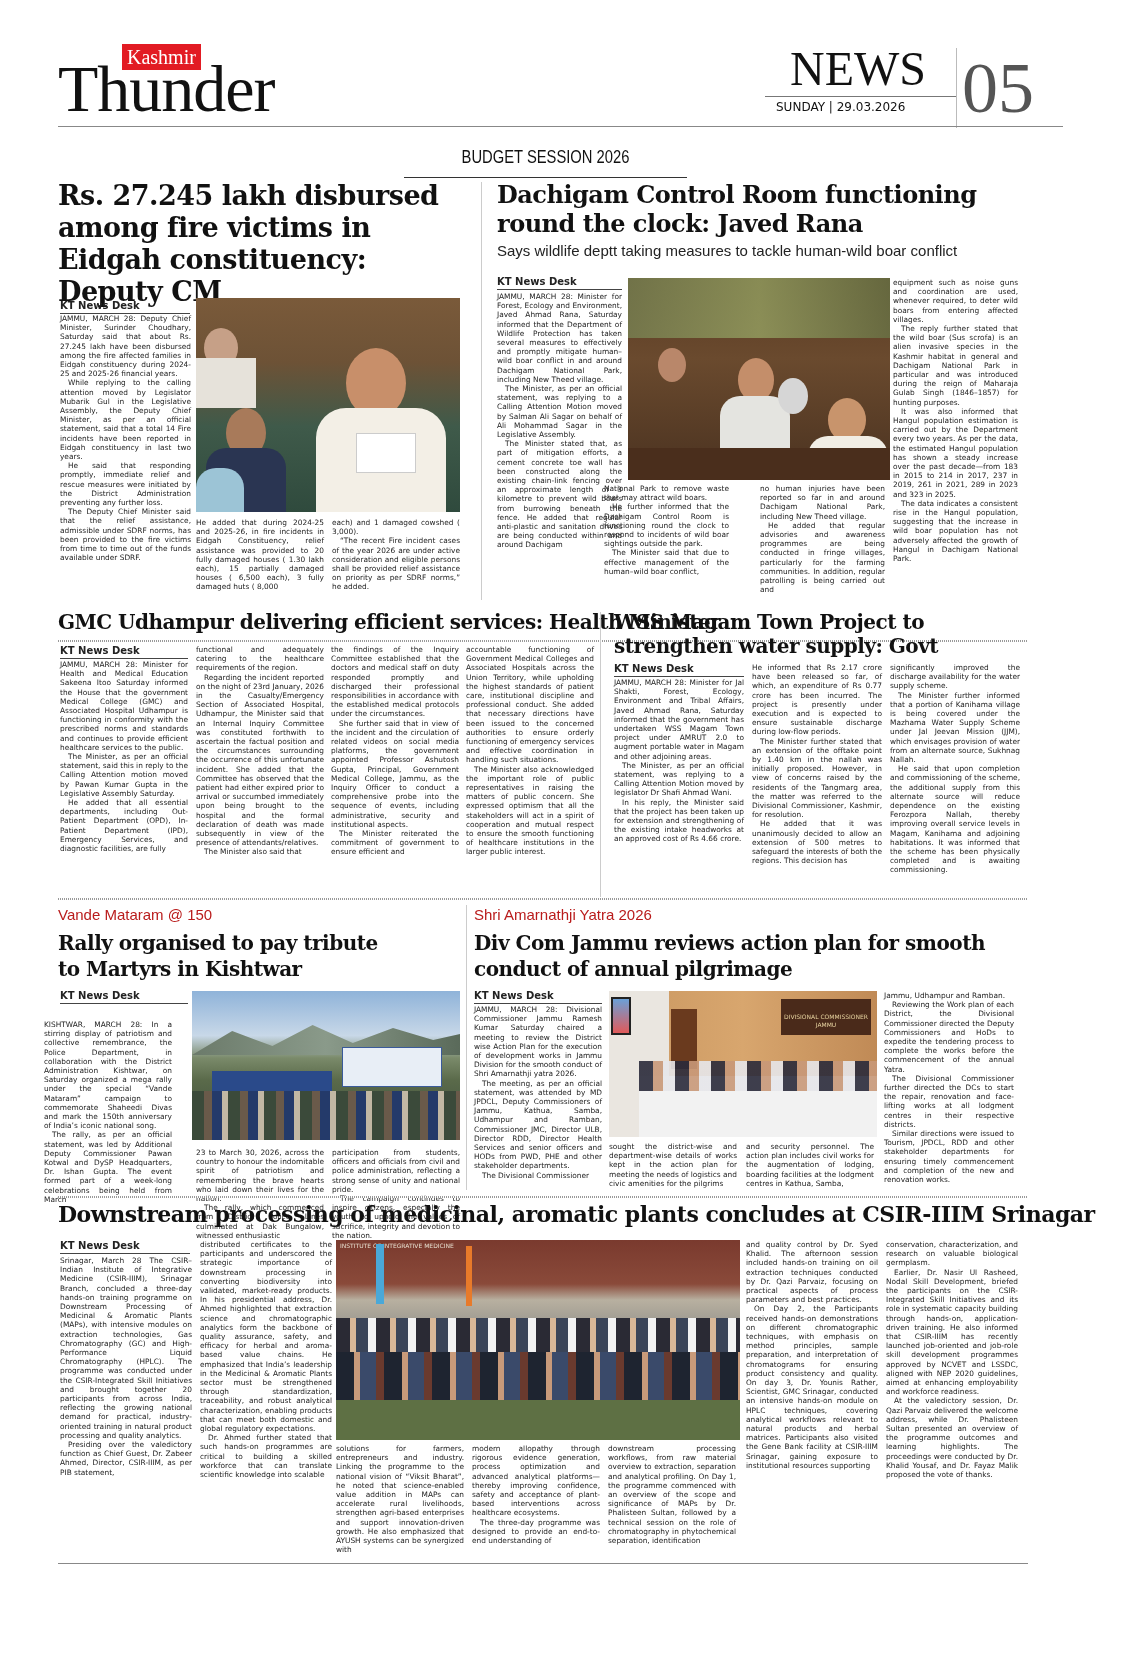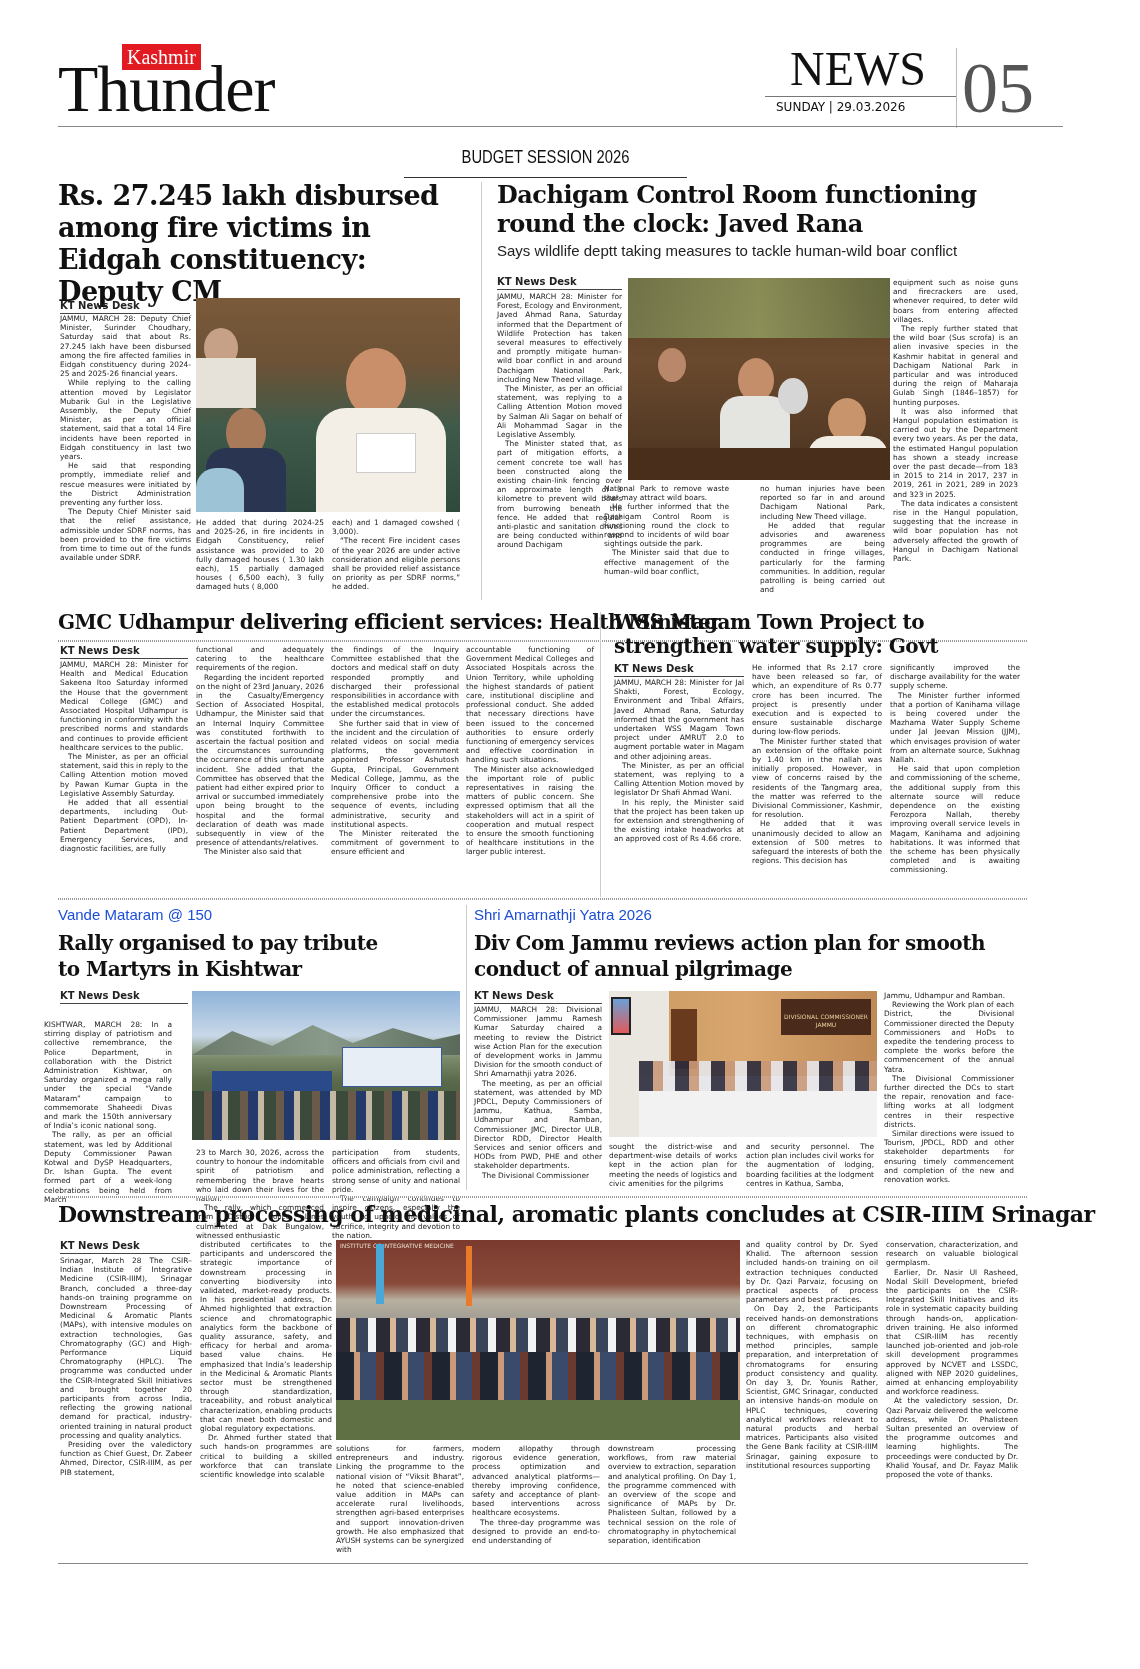--- a/index.html
+++ b/index.html
@@ -8,21 +8,21 @@
 .abs{position:absolute;}
 .masthead-logo{left:58px;top:44px;width:260px;height:76px;}
 .logo-kashmir{position:absolute;left:64px;top:0;background:#e21b23;color:#fff;font-family:"Liberation Serif",serif;font-size:20px;line-height:26px;padding:0 5px;}
 .logo-thunder{position:absolute;left:0;top:14px;font-family:"Liberation Serif",serif;font-size:66px;line-height:62px;color:#111;letter-spacing:-1px;}
 .mast-rule{left:58px;top:126px;width:1005px;height:1px;background:#888;}
 .news-word{left:790px;top:44px;font-family:"Liberation Serif",serif;font-size:48px;line-height:50px;color:#111;}
 .news-rule{left:765px;top:96px;width:192px;height:1px;background:#777;}
 .news-date{left:776px;top:100px;font-family:"DejaVu Sans",sans-serif;font-size:12px;color:#111;letter-spacing:0;}
 .news-sep{left:956px;top:48px;width:1px;height:80px;background:#bbb;}
 .news-page{left:962px;top:52px;font-family:"Liberation Serif",serif;font-size:72px;line-height:72px;color:#555;text-align:center;}
-.kicker{font-family:"Liberation Sans",sans-serif;color:#1d4ed8;}
+.kicker{font-family:"Liberation Sans",sans-serif;color:#b91c1c;}
 .section-kicker{left:404px;top:147px;width:283px;text-align:center;font-size:18px;font-family:"Liberation Sans",sans-serif;transform:scaleX(0.82);transform-origin:center;}
 .section-rule{left:404px;top:177px;width:283px;height:1px;background:#333;}
 .head{font-family:"DejaVu Serif",serif;font-weight:bold;color:#111;letter-spacing:-0.5px;}
 .sub{font-family:"Liberation Sans",sans-serif;color:#222;}
 .byline{font-family:"DejaVu Sans",sans-serif;font-size:10px;font-weight:bold;color:#222;border-bottom:1px solid #444;padding-bottom:2px;}
 .col{font-family:"DejaVu Sans",sans-serif;font-size:7.4px;line-height:9.2px;color:#222;text-align:justify;hyphens:auto;}
 .col p{text-indent:8px;}
 .col p:first-child{text-indent:0;}
 .photo{overflow:hidden;}
 .vrule{width:1px;background:#ccc;}
@@ -95,21 +95,21 @@
 <div class="abs col" style="left:604px;top:484px;width:125px;">
   <p>National Park to remove waste that may attract wild boars.</p>
   <p>He further informed that the Dachigam Control Room is functioning round the clock to respond to incidents of wild boar sightings outside the park.</p>
   <p>The Minister said that due to effective management of the human–wild boar conflict,</p>
 </div>
 <div class="abs col" style="left:760px;top:484px;width:125px;">
   <p>no human injuries have been reported so far in and around Dachigam National Park, including New Theed village.</p>
   <p>He added that regular advisories and awareness programmes are being conducted in fringe villages, particularly for the farming communities. In addition, regular patrolling is being carried out and</p>
 </div>
 <div class="abs col" style="left:893px;top:278px;width:125px;">
-  <p>equipment such as noise guns and firecrackers are used, whenever required, to deter wild boars from entering affected villages.</p>
+  <p>equipment such as noise guns and coordination are used, whenever required, to deter wild boars from entering affected villages.</p>
   <p>The reply further stated that the wild boar (Sus scrofa) is an alien invasive species in the Kashmir habitat in general and Dachigam National Park in particular and was introduced during the reign of Maharaja Gulab Singh (1846–1857) for hunting purposes.</p>
   <p>It was also informed that Hangul population estimation is carried out by the Department every two years. As per the data, the estimated Hangul population has shown a steady increase over the past decade—from 183 in 2015 to 214 in 2017, 237 in 2019, 261 in 2021, 289 in 2023 and 323 in 2025.</p>
   <p>The data indicates a consistent rise in the Hangul population, suggesting that the increase in wild boar population has not adversely affected the growth of Hangul in Dachigam National Park.</p>
 </div>
 
 <div class="abs hdots" style="left:58px;top:640px;width:970px;"></div>
 
 <div class="abs head" style="left:58px;top:610px;width:540px;font-size:20px;line-height:24px;white-space:nowrap;">GMC Udhampur delivering efficient services: Health Minister</div>
 <div class="abs byline" style="left:60px;top:645px;width:128px;">KT News Desk</div>
 <div class="abs col" style="left:60px;top:660px;width:128px;">

